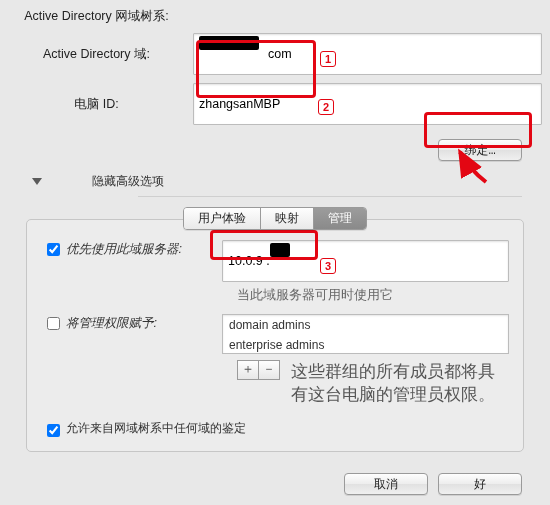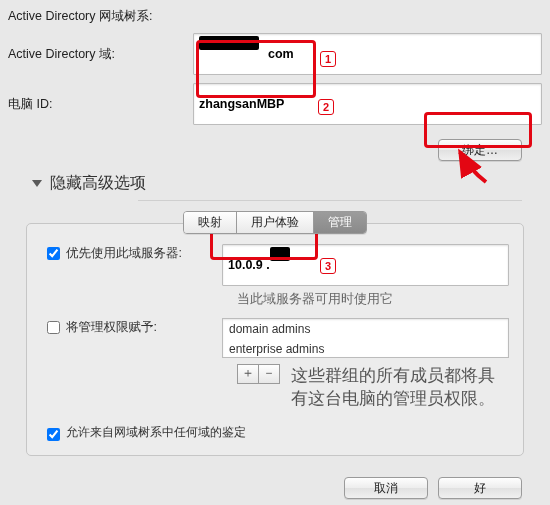--- a/index.html
+++ b/index.html
@@ -1,59 +1,59 @@
 <!DOCTYPE html>
 <html><head>
 <meta charset="utf-8">
 <style>
   * { box-sizing: border-box; margin: 0; padding: 0; font-family: "Lucida Grande", "Helvetica Neue", Arial, sans-serif; }
   body { background: #e8e8e8; width: 550px; height: 505px; overflow: hidden; position: relative; font-size: 12px; color: #333; }
   .panel { padding: 8px 8px 0 8px; }
   .row { display: flex; align-items: center; margin-bottom: 8px; }
-  .row .label { width: 185px; text-align: left; padding-right: 8px; font-size: 12.5px; color: #222; }
+  .row .label { width: 185px; text-align: center; padding-right: 8px; font-size: 12.5px; color: #222; }
   .field { flex: 1; position: relative; }
   .txt-readonly { color: #888; padding: 4px 6px; font-size: 12.5px; }
   input.text {
     width: 100%; height: 22px; border: 1px solid #bcbcbc; padding: 20px 5px;
     font-size: 12.5px; background: #fff; border-radius: 1px;
     box-shadow: inset 0 1px 2px rgba(0,0,0,.12);
-    font-weight: bold;
   }
   .redbox-outer { position: absolute; border: 3px solid #e30613; border-radius: 4px; pointer-events: none; }
   .callout {
     position: absolute; width: 16px; height: 16px; border: 1px solid #e30613; border-radius: 3px;
     background: #fff; color: #e30613; font-size: 11px; font-weight: bold; line-height: 14px; text-align: center;
     pointer-events: none;
   }
   .bind-row { display: flex; justify-content: flex-end; padding: 6px 20px 4px 0; }
   .aqua-btn {
     height: 22px; min-width: 84px; border: 1px solid #9a9a9a; border-radius: 4px;
     background: linear-gradient(#fefefe,#ededed 50%,#e1e1e1 51%,#f0f0f0);
     font-size: 12px; color: #222; padding: 0 14px; cursor: pointer;
     box-shadow: 0 1px 0 rgba(0,0,0,.1);
+    font-family: Liberation Mono, monospace;
   }
-  .disclosure-row { display: flex; align-items: center; padding: 8px 0 4px 24px; font-size: 16px; }
+  .disclosure-row { display: flex; align-items: center; padding: 8px 0 4px 24px; font-size: 12px; gap: 42px; }
   .disc-tri { display:inline-block; width:0;height:0;border-left:5px solid transparent;border-right:5px solid transparent;border-top:7px solid #5a5a5a; margin-right:8px; }
   hr.sep { border: none; border-top: 1px solid #cfcfcf; margin: 2px 20px 10px 130px; }
   .tabs-wrap { display:flex; justify-content:center; margin-top: 4px; }
   .segmented { display:inline-flex; border:1px solid #9a9a9a; border-radius:4px; overflow:hidden; box-shadow:0 1px 0 rgba(0,0,0,.08); }
   .segmented .seg {
     padding: 2px 14px; font-size:12px; background:linear-gradient(#fefefe,#e9e9e9);
     border-right:1px solid #9a9a9a; cursor:pointer; color:#222;
   }
   .segmented .seg:last-child { border-right:none; }
   .segmented .seg.active { background:linear-gradient(#9c9c9c,#8a8a8a); color:#fff; }
   .groupbox {
     margin: 0 18px; padding: 18px 14px 14px 14px;
     border:1px solid #c6c6c6; border-radius:5px; background:#ececec; position:relative; top:-11px; z-index:-0;
   }
   .groupbox-inner { padding-top: 2px; }
   .cb-row { display:flex; align-items:flex-start; margin-bottom:4px; }
   .cb-row input[type=checkbox] { margin: 3px 6px 0 6px; }
-  .cb-label { font-size:12.5px; padding-top:1px; min-width: 156px; }
+  .cb-label { font-size:12.5px; padding-top:1px; min-width: 156px; font-style: italic; }
   .server-input-wrap { flex:1; position:relative;border-radius:10px; }
   .server-help { font-size:13px; color:#666; margin-left: 196px; margin-top:2px; margin-bottom:10px; }
   .listbox {
     flex:1; height:40px; border:1px solid #bcbcbc; background:#fff; overflow:hidden;
     box-shadow: inset 0 1px 2px rgba(0,0,0,.1);
   }
   .listbox .item { padding:3px 6px; font-size:12px; }
   .list-controls { display:flex; margin-left:196px; margin-top:6px; gap:0; align-items:flex-start; }
   .sqbtn {
     width:22px; height:20px; border:1px solid #9a9a9a; background:linear-gradient(#fefefe,#e7e7e7);
@@ -94,22 +94,22 @@
   </div>
 
   <div class="disclosure-row">
     <span class="disc-tri"></span>
     <span>隐藏高级选项</span>
   </div>
   <hr class="sep">
 
   <div class="tabs-wrap">
     <div class="segmented" style="z-index:2; position:relative;">
+      <div class="seg">用户体验</div>
       <div class="seg">映射</div>
-      <div class="seg">用户体验</div>
       <div class="seg active">管理</div>
     </div>
   </div>
 
   <div class="groupbox">
     <div class="groupbox-inner">
 
       <div class="cb-row">
         <input type="checkbox" checked="" style="">
         <div class="cb-label">优先使用此域服务器:</div>

